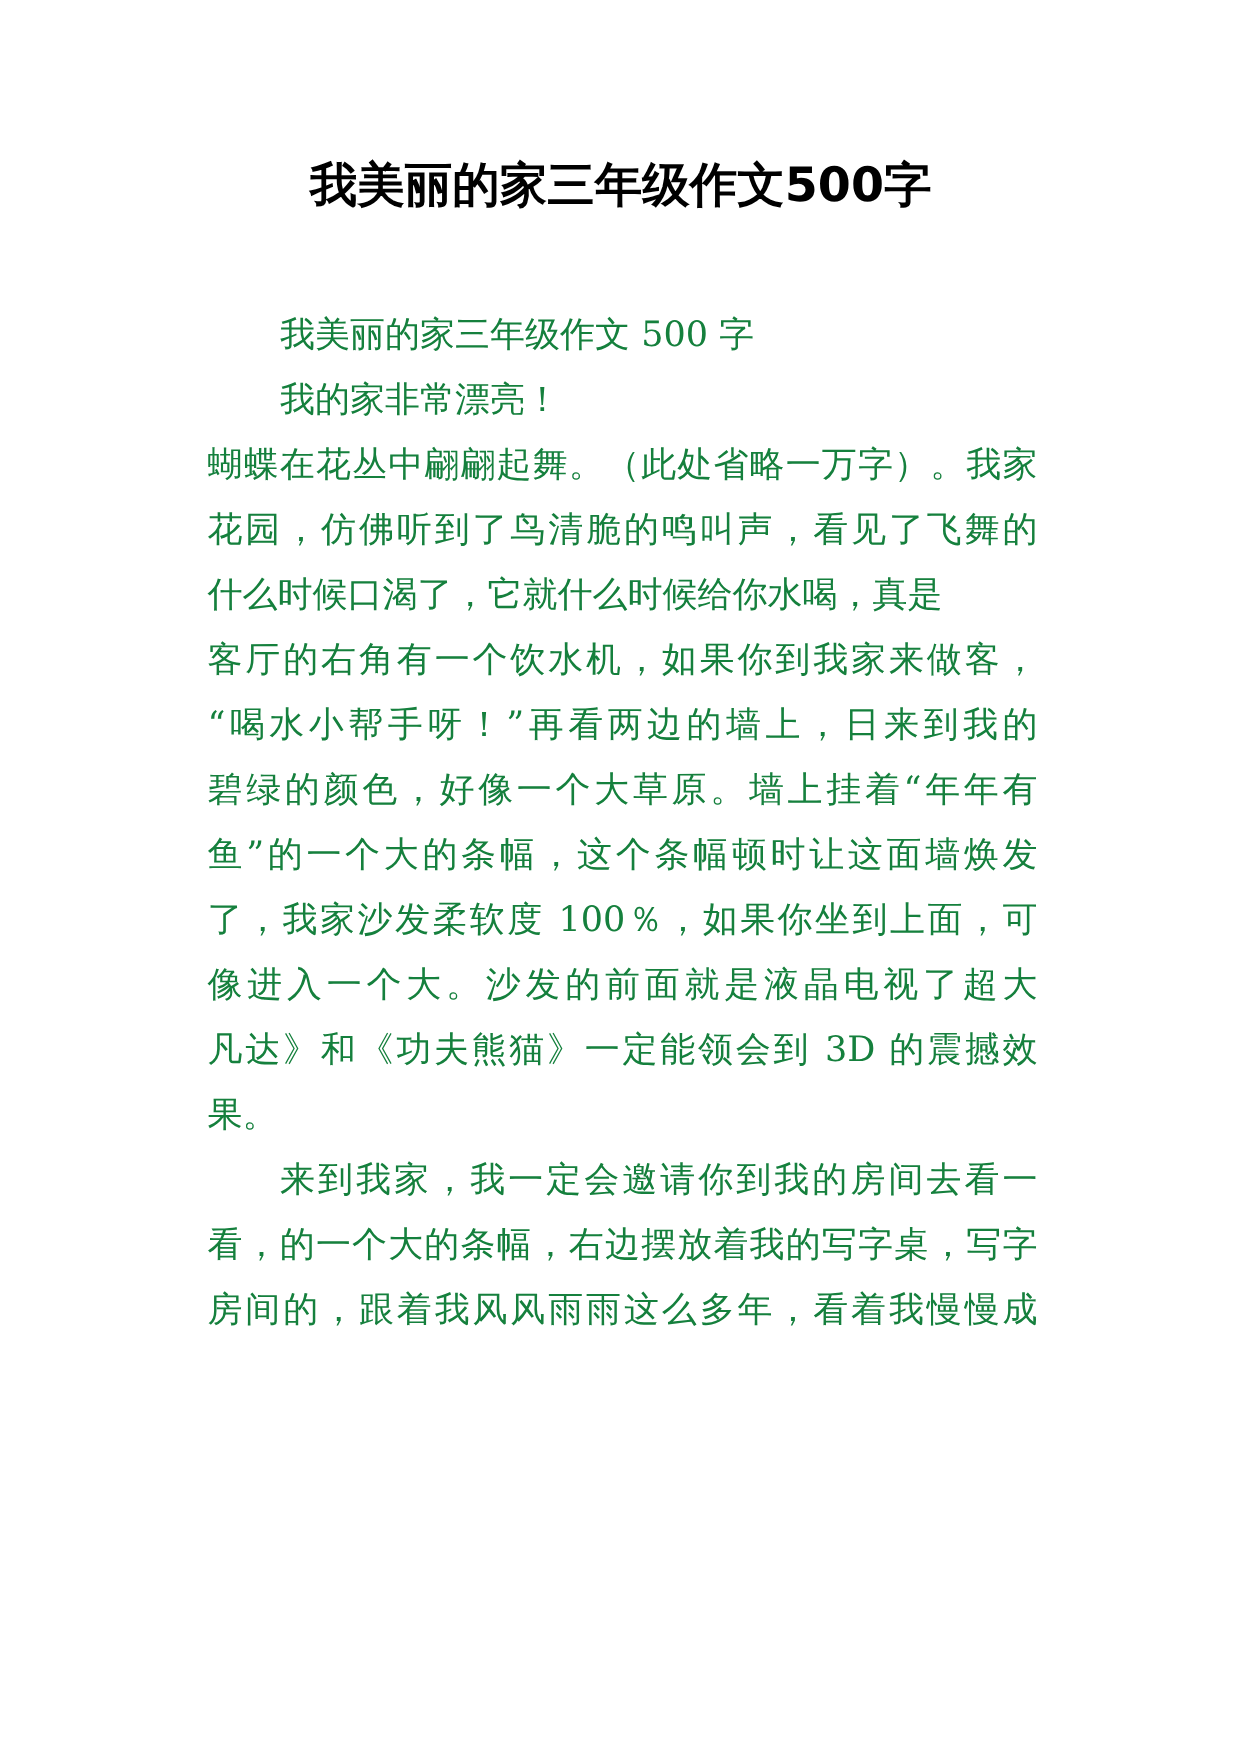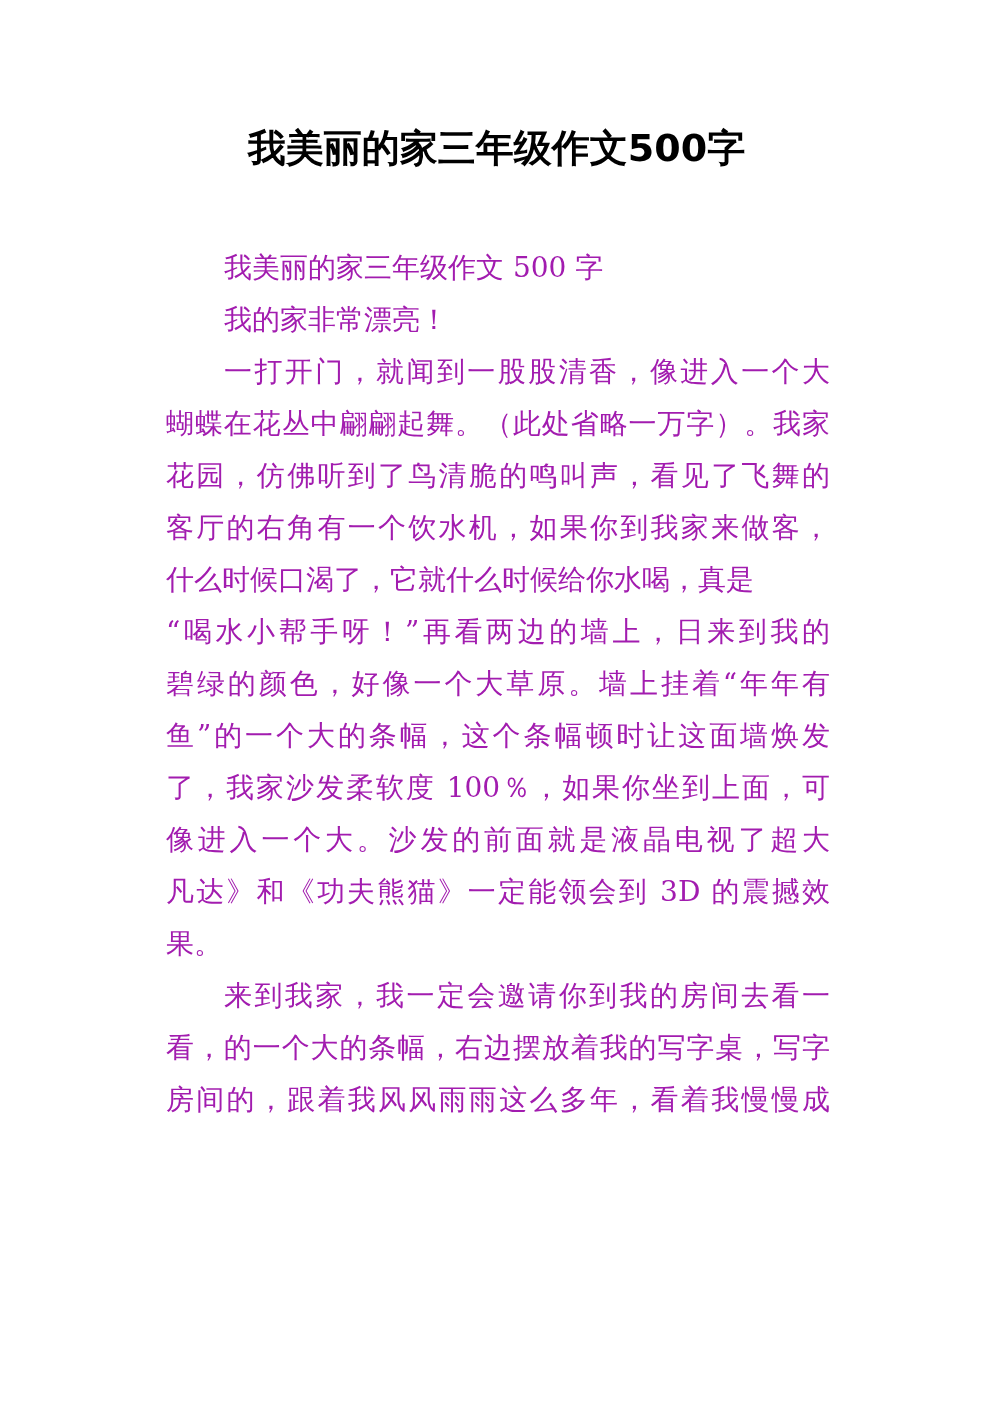--- a/index.html
+++ b/index.html
@@ -7,42 +7,41 @@
   .page { position: absolute; left: 0; top: 0; width: 993px; height: 1404px; background: #fff; }
   .title {
     position: absolute; left: 0; top: 122px; width: 993px; text-align: center;
     font-family: "DejaVu Sans", "Liberation Sans", sans-serif;
     font-weight: bold; font-size: 38px; line-height: 52px; color: #000;
     letter-spacing: 0px;
   }
   .body {
     position: absolute; left: 166px; top: 242px; width: 664px;
     font-family: "DejaVu Serif", "Liberation Serif", serif;
-    font-size: 28px; color: #a21caf;
+    font-size: 28px; color: #15803d;
   }
   .line {
     height: 52px; line-height: 52px; white-space: nowrap;
     text-align: justify; text-align-last: justify;
   }
   .line.last { text-align-last: left; }
   .line.indent { padding-left: 58px; }
 </style>
 </head>
 <body>
 
 <div class="page">
   <div class="title">我美丽的家三年级作文500字</div>
   <div class="body" id="body">
       <div class="line indent last">我美丽的家三年级作文 500 字</div>
       <div class="line indent last">我的家非常漂亮！</div>
-      <div class="line indent">一打开门，就闻到一股股清香，像进入一个大</div>
       <div class="line">蝴蝶在花丛中翩翩起舞。（此处省略一万字）。我家</div>
       <div class="line">花园，仿佛听到了鸟清脆的鸣叫声，看见了飞舞的</div>
+      <div class="line last">什么时候口渴了，它就什么时候给你水喝，真是</div>
       <div class="line">客厅的右角有一个饮水机，如果你到我家来做客，</div>
-      <div class="line last">什么时候口渴了，它就什么时候给你水喝，真是</div>
       <div class="line">“喝水小帮手呀！”再看两边的墙上，日来到我的</div>
       <div class="line">碧绿的颜色，好像一个大草原。墙上挂着“年年有</div>
       <div class="line">鱼”的一个大的条幅，这个条幅顿时让这面墙焕发</div>
       <div class="line">了，我家沙发柔软度 100％，如果你坐到上面，可</div>
       <div class="line">像进入一个大。沙发的前面就是液晶电视了超大</div>
       <div class="line">凡达》和《功夫熊猫》一定能领会到 3D 的震撼效</div>
       <div class="line last">果。</div>
       <div class="line indent">来到我家，我一定会邀请你到我的房间去看一</div>
       <div class="line">看，的一个大的条幅，右边摆放着我的写字桌，写字</div>
       <div class="line">房间的，跟着我风风雨雨这么多年，看着我慢慢成</div>

